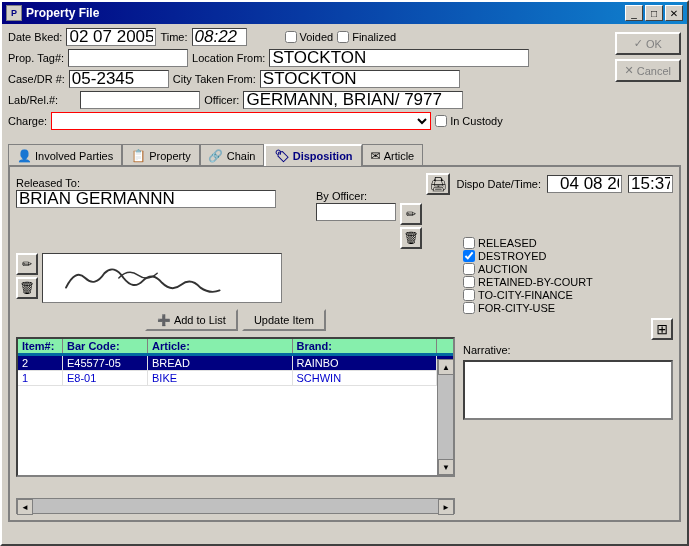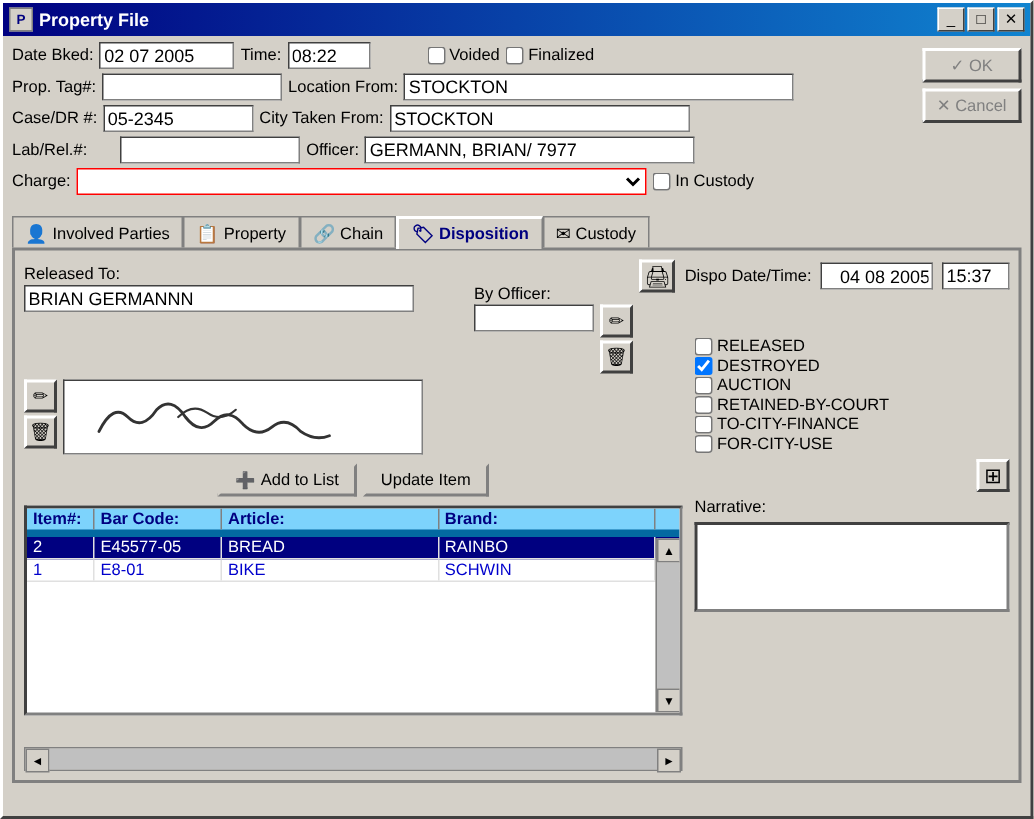--- a/index.html
+++ b/index.html
@@ -81,21 +81,21 @@
       white-space: nowrap;
     }
 
     .input-field {
       background: white;
       border: 1px solid #808080;
       border-top-color: #404040;
       border-left-color: #404040;
       height: 18px;
       padding: 0 2px;
-      font-size: 12px;
+      font-size: 17px;
       font-family: 'MS Sans Serif', Arial, sans-serif;
     }
 
     .input-field.red-border {
       border: 1px solid red;
     }
 
     .checkbox-label {
       display: flex;
       align-items: center;
@@ -219,22 +219,22 @@
       border-top-color: #404040;
       border-left-color: #404040;
       background: white;
       height: 140px;
       overflow: hidden;
       position: relative;
     }
 
     .table-header {
       display: flex;
-      background: #7dd3fc;
-      border-bottom: 5px solid #0369a1;
+      background: #86efac;
+      border-bottom: 3px solid #0369a1;
     }
 
     .th {
       padding: 1px 4px;
       font-size: 11px;
       font-weight: bold;
       color: #000080;
       border-right: 1px solid #808080;
       flex: 1;
     }
@@ -373,21 +373,21 @@
       <span>Cancel</span>
     </button>
   </div>
 
   <div class="content">
 
     <div class="form-row">
       <label>Date Bked:</label>
       <input class="input-field" style="width: 90px;" type="text" value="02 07 2005">
       <label>Time:</label>
-      <input class="input-field" style="width: 55px;" type="text" value="08:22">
+      <input class="input-field" style="width: 55px; font-style: italic;" type="text" value="08:22">
       <span style="width:30px"></span>
       <label class="checkbox-label">
         <input type="checkbox" style="">
         <span>Voided</span>
       </label>
       <label class="checkbox-label">
         <input type="checkbox" style="">
         <span>Finalized</span>
       </label>
     </div>
@@ -436,21 +436,21 @@
       <div class="tab">
         <span style="font-size:12px">🔗</span>
         <span>Chain</span>
       </div>
       <div class="tab active">
         <span style="font-size:12px">🏷</span>
         <span>Disposition</span>
       </div>
       <div class="tab">
         <span style="font-size:12px">✉</span>
-        <span>Custody</span>
+        <span>Article</span>
       </div>
     </div>
 
     <div class="panel">
 
       <div style="position:absolute; top:6px; right:6px; display:flex; align-items:center; gap:6px;">
         <div class="icon-btn" style="width:24px; height:22px; font-size:14px;">🖨</div>
         <label>Dispo Date/Time:</label>
         <input class="input-field" style="width: 75px; padding-left: 12px;" type="text" value="04 08 2005">
         <input class="input-field" style="width: 45px;" type="text" value="15:37">
@@ -535,21 +535,21 @@
           </div>
 
           <div style="display:flex; height:16px; background:#d4d0c8; border:1px solid #808080; margin-top:1px;">
             <div class="scroll-btn">◄</div>
             <div style="flex:1; background:#c0c0c0;"></div>
             <div class="scroll-btn">►</div>
           </div>
         </div>
 
         <div style="width:210px;">
-          <div style="margin-top: 48px;">
+          <div style="margin-top: 60px;">
             <div class="checkbox-item">
               <input type="checkbox" style="">
               <span>RELEASED</span>
             </div>
             <div class="checkbox-item">
               <input type="checkbox" checked="" style="">
               <span>DESTROYED</span>
             </div>
             <div class="checkbox-item">
               <input type="checkbox" style="">

